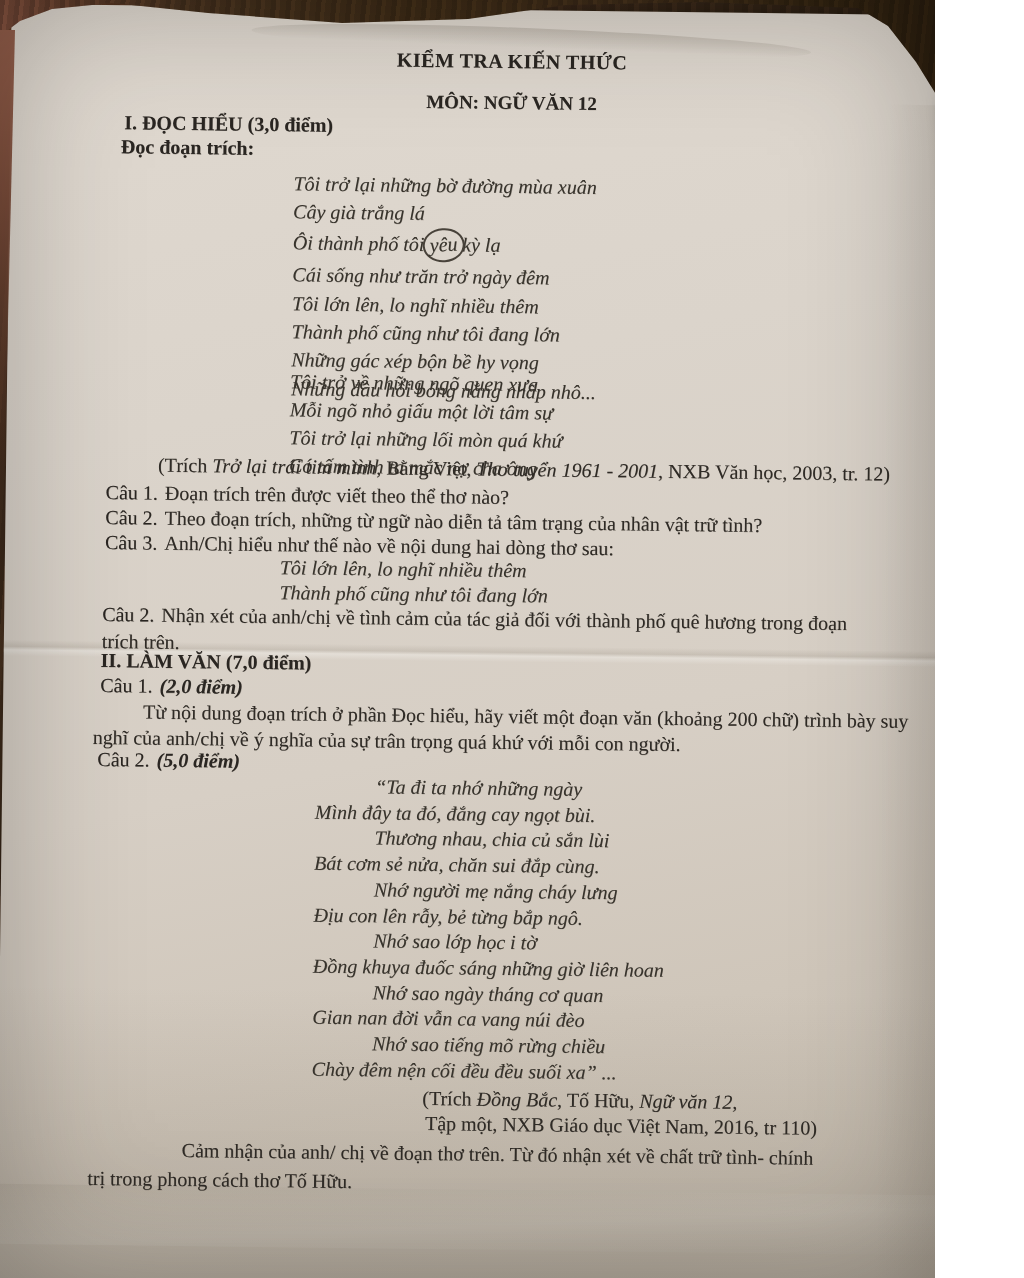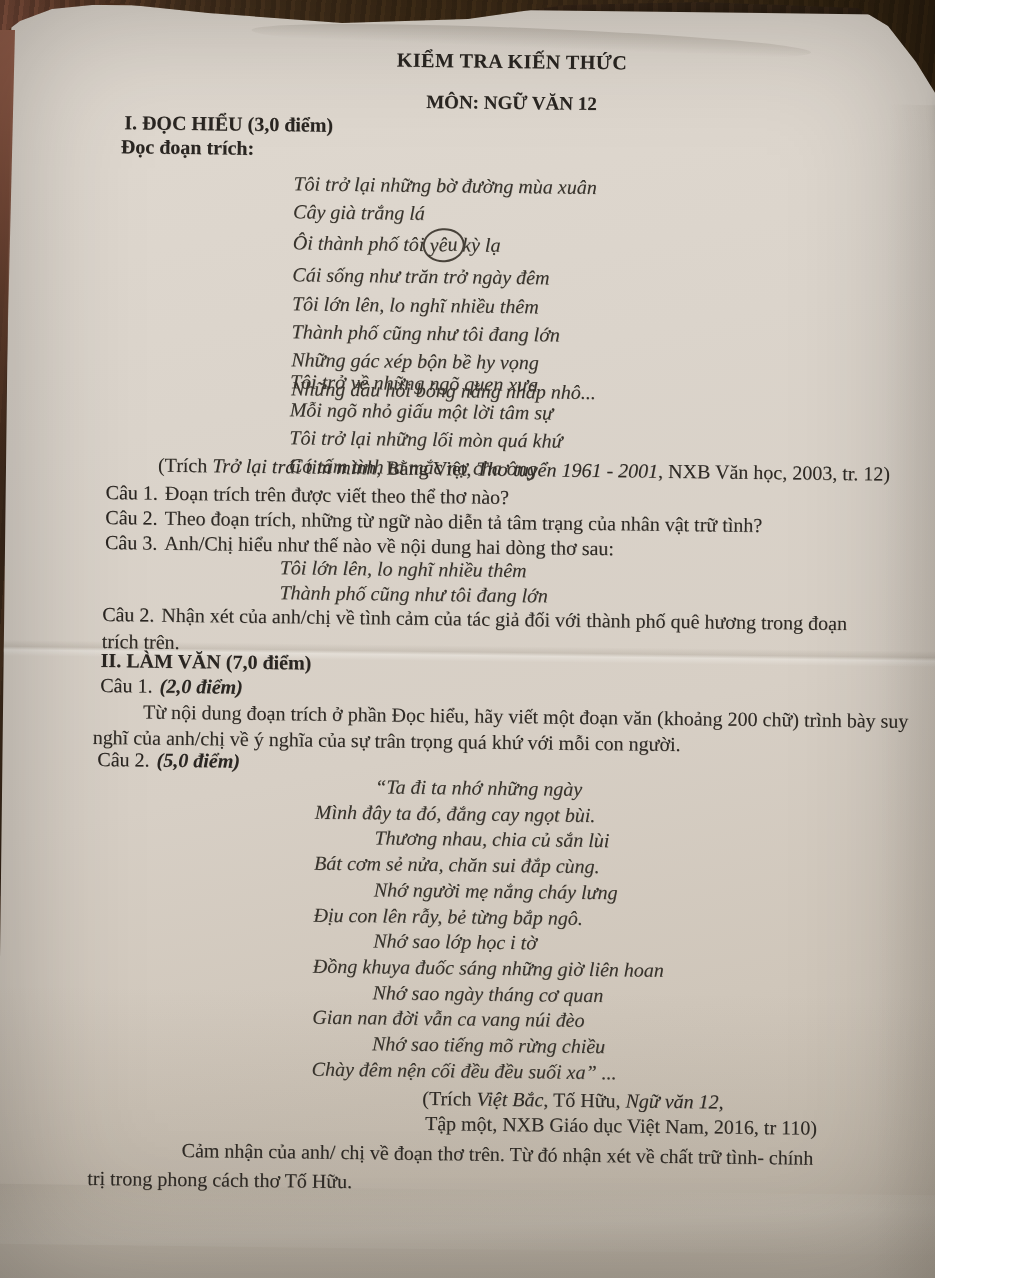--- a/index.html
+++ b/index.html
@@ -153,21 +153,21 @@
         <span class="line ind-a">Nhớ người mẹ nắng cháy lưng</span>
         <span class="line ind-b">Địu con lên rẫy, bẻ từng bắp ngô.</span>
         <span class="line ind-a">Nhớ sao lớp học i tờ</span>
         <span class="line ind-b">Đồng khuya đuốc sáng những giờ liên hoan</span>
         <span class="line ind-a">Nhớ sao ngày tháng cơ quan</span>
         <span class="line ind-b">Gian nan đời vẫn ca vang núi đèo</span>
         <span class="line ind-a">Nhớ sao tiếng mõ rừng chiều</span>
         <span class="line ind-b">Chày đêm nện cối đều đều suối xa” ...</span>
       </div>
 
-      <div class="txt" style="top:1088px;left:428px;"><span>(Trích </span><span class="i">Việt Bắc</span><span>, Tố Hữu, </span><span class="i">Ngữ văn 12,</span></div>
+      <div class="txt" style="top:1088px;left:428px;"><span>(Trích </span><span class="i">Đồng Bắc</span><span>, Tố Hữu, </span><span class="i">Ngữ văn 12,</span></div>
       <div class="txt" style="top:1113px;left:431px;">Tập một, NXB Giáo dục Việt Nam, 2016, tr 110)</div>
 
       <div class="txt" style="top:1140px;left:94px;line-height:28.5px;">
         <span class="line" style="padding-left:94px;">Cảm nhận của anh/ chị về đoạn thơ trên. Từ đó nhận xét về chất trữ tình- chính</span>
         <span class="line">trị trong phong cách thơ Tố Hữu.</span>
       </div>
 
     </div>
   </div>
 

